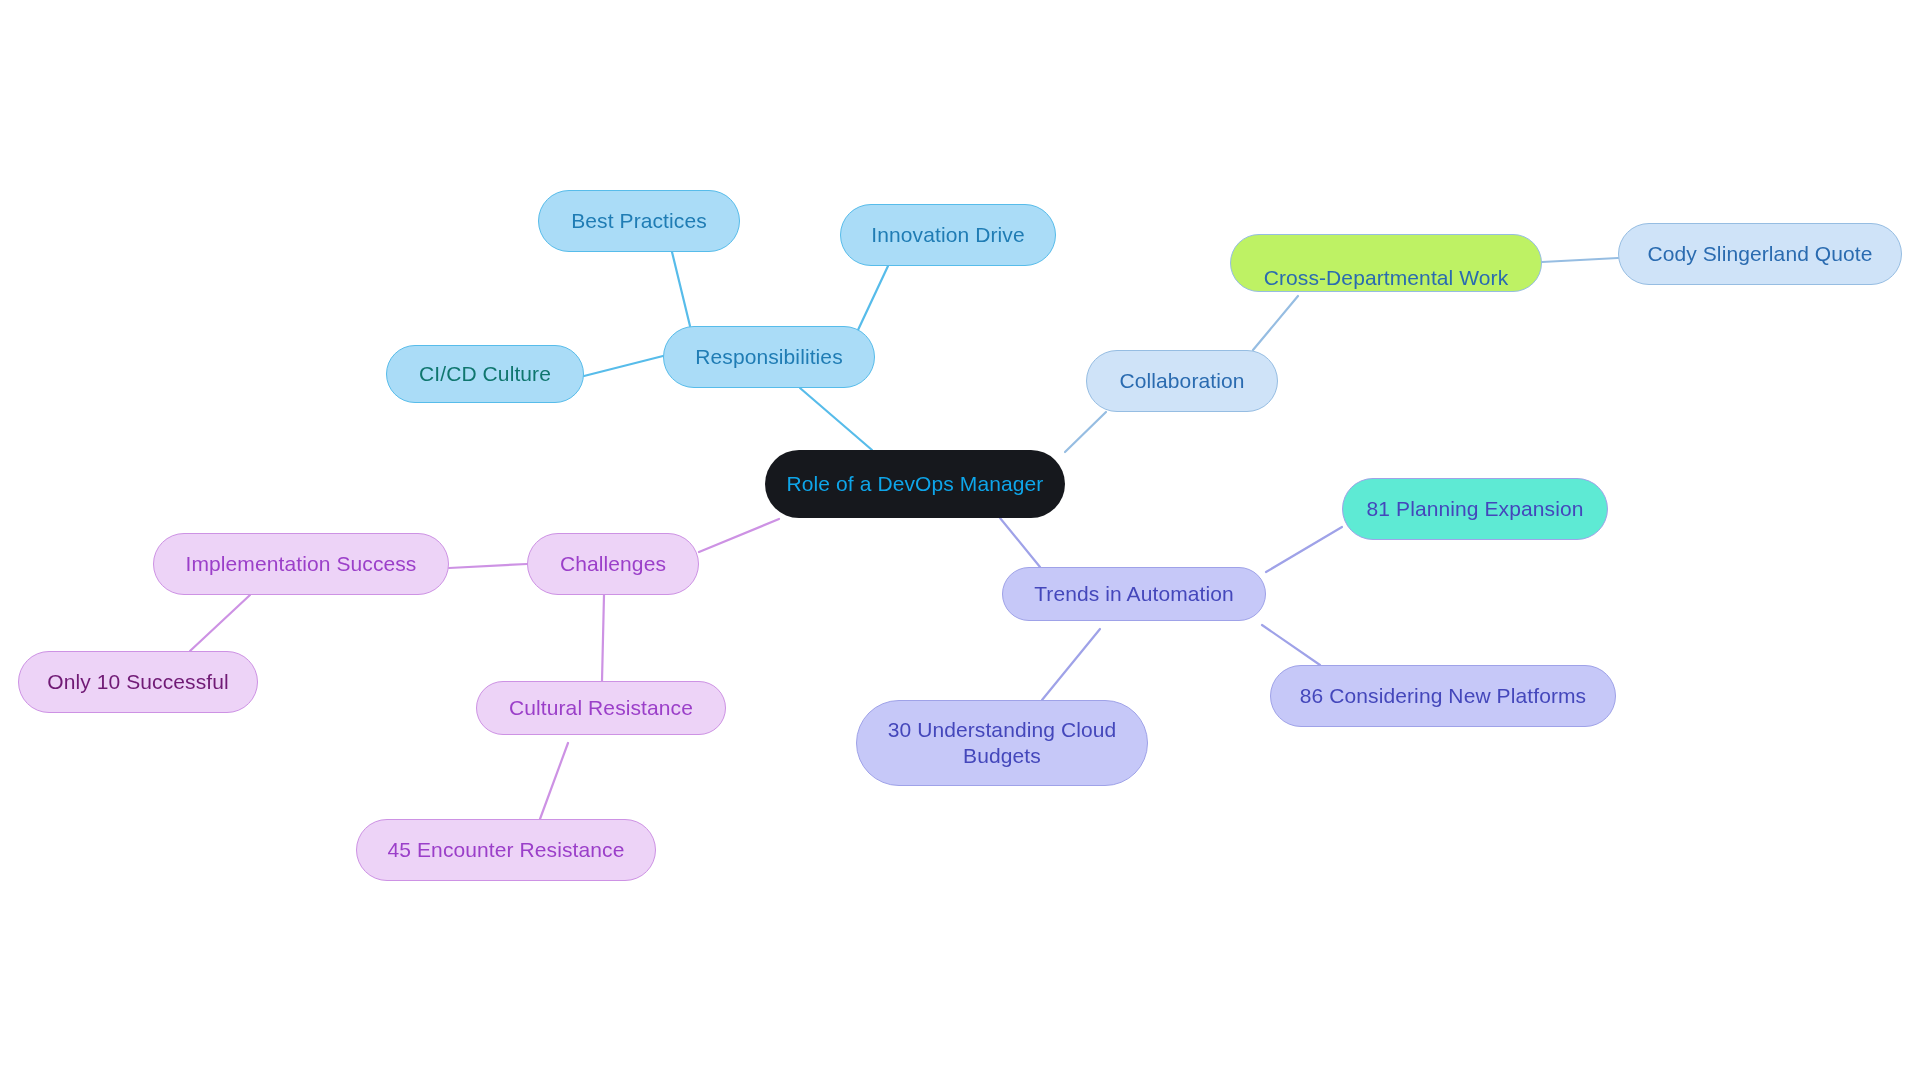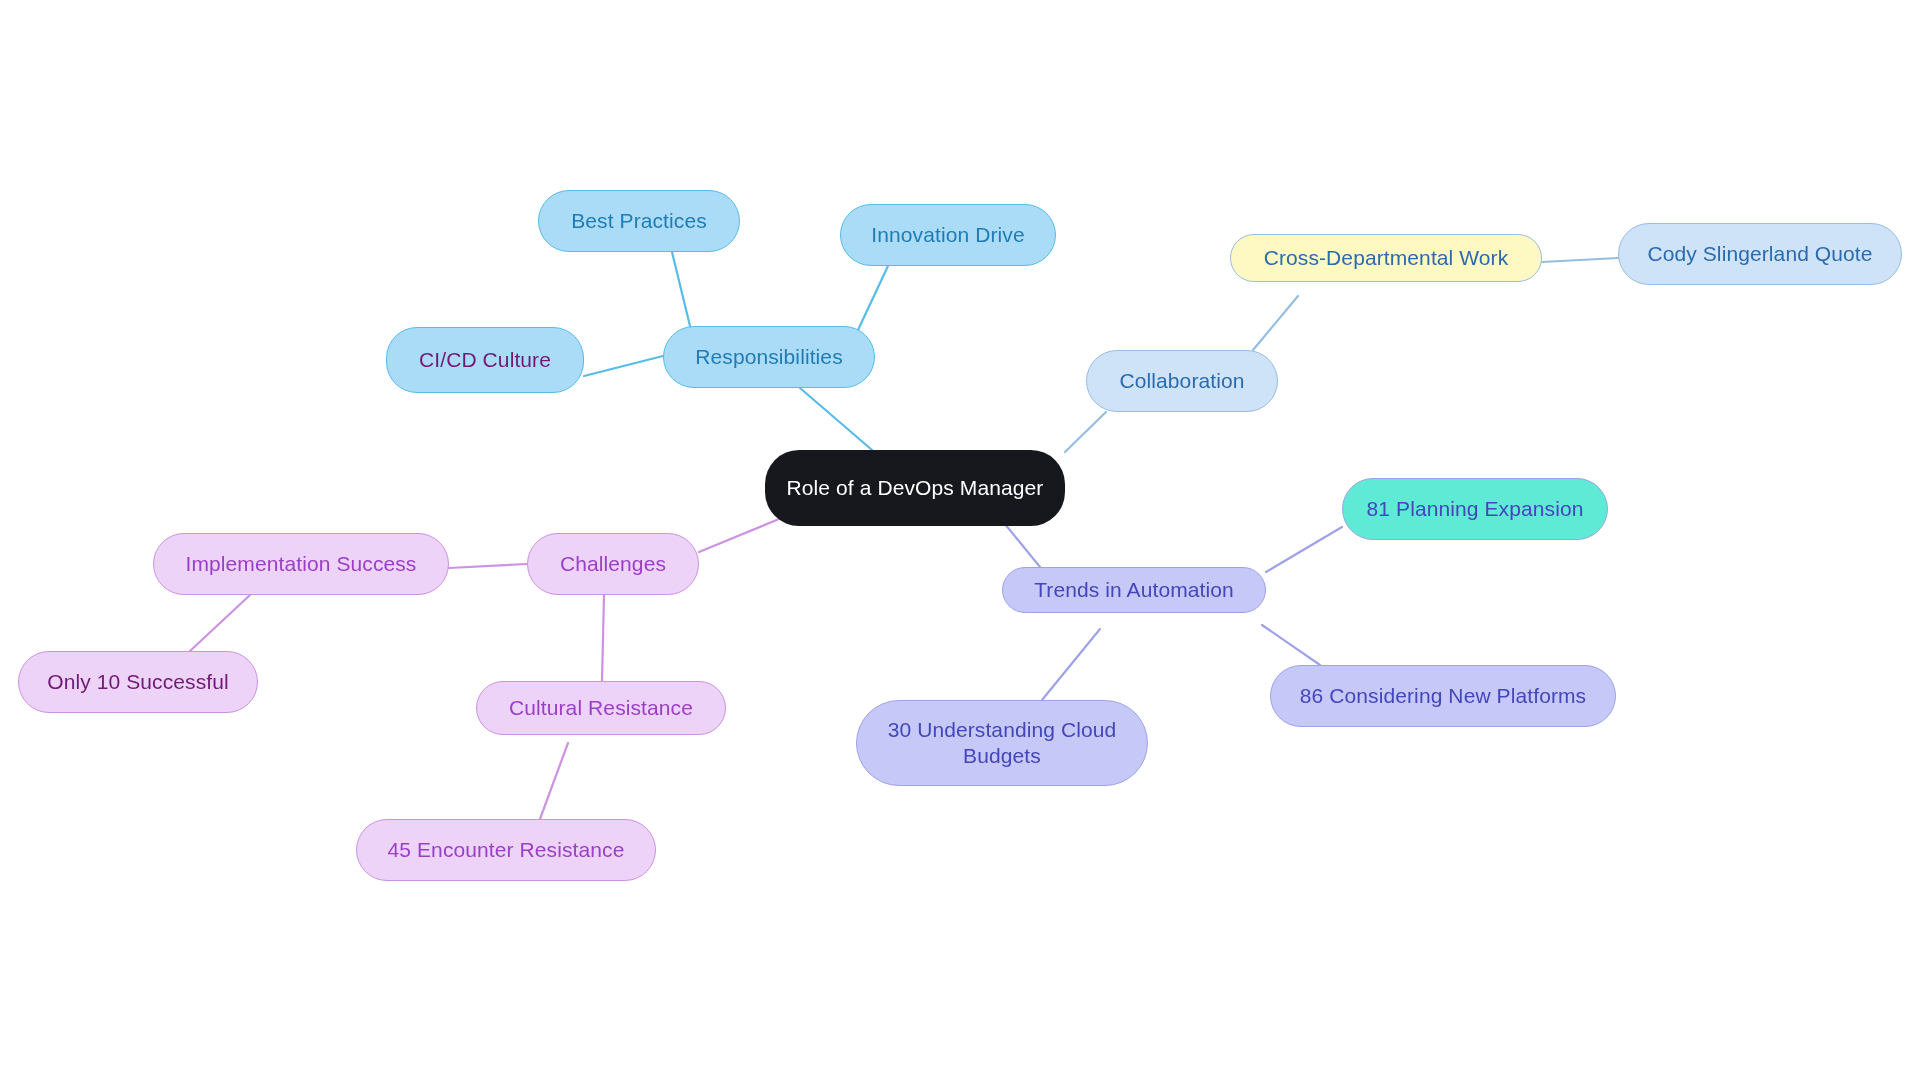--- a/index.html
+++ b/index.html
@@ -74,29 +74,29 @@
       <line x1="1266" y1="572" x2="1342" y2="527" stroke="#9fa2e8" stroke-width="2.2" stroke-linecap="round"></line>
       <line x1="1262" y1="625" x2="1320" y2="665" stroke="#9fa2e8" stroke-width="2.2" stroke-linecap="round"></line>
       <line x1="1100" y1="629" x2="1042" y2="700" stroke="#9fa2e8" stroke-width="2.2" stroke-linecap="round"></line>
       <line x1="779" y1="519" x2="699" y2="552" stroke="#cd92e4" stroke-width="2.2" stroke-linecap="round"></line>
       <line x1="527" y1="564" x2="449" y2="568" stroke="#cd92e4" stroke-width="2.2" stroke-linecap="round"></line>
       <line x1="250" y1="595" x2="190" y2="651" stroke="#cd92e4" stroke-width="2.2" stroke-linecap="round"></line>
       <line x1="604" y1="595" x2="602" y2="681" stroke="#cd92e4" stroke-width="2.2" stroke-linecap="round"></line>
       <line x1="568" y1="743" x2="540" y2="819" stroke="#cd92e4" stroke-width="2.2" stroke-linecap="round"></line>
     </svg>
   <div id="node-layer">
-      <div class="mm-node root" style="left: 765px; top: 450px; width: 300px; height: 76px; background: rgb(22, 24, 29); border-color: rgb(22, 24, 29); color: #ffffff; font-size: 21px; border-radius: 34px;"><span class="mm-label">Role of a DevOps Manager</span></div>
+      <div class="mm-node root" style="left: 765px; top: 450px; width: 300px; height: 68px; background: rgb(22, 24, 29); border-color: rgb(22, 24, 29); color: #0ea5e9; font-size: 21px; border-radius: 34px;"><span class="mm-label">Role of a DevOps Manager</span></div>
       <div class="mm-node" style="left: 663px; top: 326px; width: 212px; height: 62px; background: rgb(170, 220, 247); border-color: rgb(87, 188, 234); color: rgb(31, 124, 180); font-size: 21px; border-radius: 31px;"><span class="mm-label">Responsibilities</span></div>
       <div class="mm-node" style="left: 538px; top: 190px; width: 202px; height: 62px; background: rgb(170, 220, 247); border-color: rgb(87, 188, 234); color: rgb(31, 124, 180); font-size: 21px; border-radius: 31px;"><span class="mm-label">Best Practices</span></div>
       <div class="mm-node" style="left: 840px; top: 204px; width: 216px; height: 62px; background: rgb(170, 220, 247); border-color: rgb(87, 188, 234); color: rgb(31, 124, 180); font-size: 21px; border-radius: 31px;"><span class="mm-label">Innovation Drive</span></div>
-      <div class="mm-node" style="left: 386px; top: 327px; width: 198px; height: 66px; background: rgb(170, 220, 247); border-color: rgb(87, 188, 234); color: #701a75; font-size: 21px; border-radius: 31px;"><span class="mm-label">CI/CD Culture</span></div>
+      <div class="mm-node" style="left: 386px; top: 345px; width: 198px; height: 58px; background: rgb(170, 220, 247); border-color: rgb(87, 188, 234); color: #0f766e; font-size: 21px; border-radius: 31px;"><span class="mm-label">CI/CD Culture</span></div>
       <div class="mm-node" style="left: 1086px; top: 350px; width: 192px; height: 62px; background: rgb(207, 227, 248); border-color: rgb(150, 189, 226); color: rgb(42, 107, 176); font-size: 21px; border-radius: 31px;"><span class="mm-label">Collaboration</span></div>
-      <div class="mm-node" style="left: 1230px; top: 234px; width: 312px; height: 48px; background: #fef9c3; border-color: rgb(150, 189, 226); color: rgb(42, 107, 176); font-size: 21px; border-radius: 31px;"><span class="mm-label">Cross-Departmental Work</span></div>
+      <div class="mm-node" style="left: 1230px; top: 234px; width: 312px; height: 58px; background: #bef264; border-color: rgb(150, 189, 226); color: rgb(42, 107, 176); font-size: 21px; border-radius: 31px; align-items: flex-end;"><span class="mm-label">Cross-Departmental Work</span></div>
       <div class="mm-node" style="left: 1618px; top: 223px; width: 284px; height: 62px; background: rgb(207, 227, 248); border-color: rgb(150, 189, 226); color: rgb(42, 107, 176); font-size: 21px; border-radius: 31px;"><span class="mm-label">Cody Slingerland Quote</span></div>
-      <div class="mm-node" style="left: 1002px; top: 567px; width: 264px; height: 46px; background: rgb(198, 200, 248); border-color: rgb(159, 162, 232); color: rgb(68, 71, 187); font-size: 21px; border-radius: 31px; justify-content: center;"><span class="mm-label">Trends in Automation</span></div>
+      <div class="mm-node" style="left: 1002px; top: 567px; width: 264px; height: 54px; background: rgb(198, 200, 248); border-color: rgb(159, 162, 232); color: rgb(68, 71, 187); font-size: 21px; border-radius: 31px; justify-content: center;"><span class="mm-label">Trends in Automation</span></div>
       <div class="mm-node" style="left: 1342px; top: 478px; width: 266px; height: 62px; background: #5eead4; border-color: rgb(159, 162, 232); color: rgb(68, 71, 187); font-size: 21px; border-radius: 31px;"><span class="mm-label">81 Planning Expansion</span></div>
       <div class="mm-node" style="left: 1270px; top: 665px; width: 346px; height: 62px; background: rgb(198, 200, 248); border-color: rgb(159, 162, 232); color: rgb(68, 71, 187); font-size: 21px; border-radius: 31px;"><span class="mm-label">86 Considering New Platforms</span></div>
       <div class="mm-node" style="left: 856px; top: 700px; width: 292px; height: 86px; background: rgb(198, 200, 248); border-color: rgb(159, 162, 232); color: rgb(68, 71, 187); font-size: 21px; border-radius: 43px;"><span class="mm-label">30 Understanding Cloud
 Budgets</span></div>
       <div class="mm-node" style="left: 527px; top: 533px; width: 172px; height: 62px; background: rgb(237, 211, 247); border-color: rgb(205, 146, 228); color: rgb(155, 63, 201); font-size: 21px; border-radius: 31px;"><span class="mm-label">Challenges</span></div>
       <div class="mm-node" style="left: 153px; top: 533px; width: 296px; height: 62px; background: rgb(237, 211, 247); border-color: rgb(205, 146, 228); color: rgb(155, 63, 201); font-size: 21px; border-radius: 31px;"><span class="mm-label">Implementation Success</span></div>
       <div class="mm-node" style="left: 18px; top: 651px; width: 240px; height: 62px; background: rgb(237, 211, 247); border-color: rgb(205, 146, 228); color: #701a75; font-size: 21px; border-radius: 31px;"><span class="mm-label">Only 10 Successful</span></div>
       <div class="mm-node" style="left: 476px; top: 681px; width: 250px; height: 54px; background: rgb(237, 211, 247); border-color: rgb(205, 146, 228); color: rgb(155, 63, 201); font-size: 21px; border-radius: 31px;"><span class="mm-label">Cultural Resistance</span></div>
       <div class="mm-node" style="left: 356px; top: 819px; width: 300px; height: 62px; background: rgb(237, 211, 247); border-color: rgb(205, 146, 228); color: rgb(155, 63, 201); font-size: 21px; border-radius: 31px;"><span class="mm-label">45 Encounter Resistance</span></div>
     </div>

